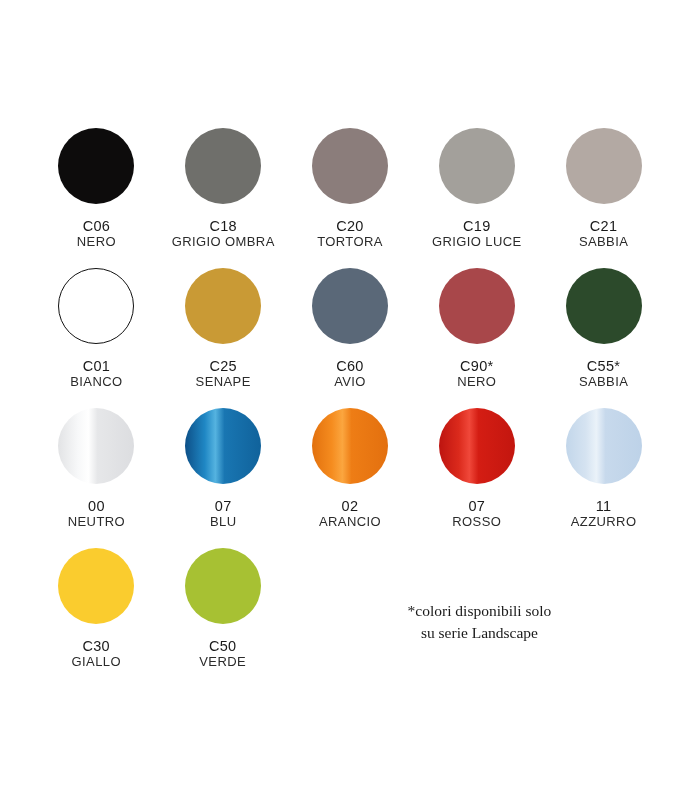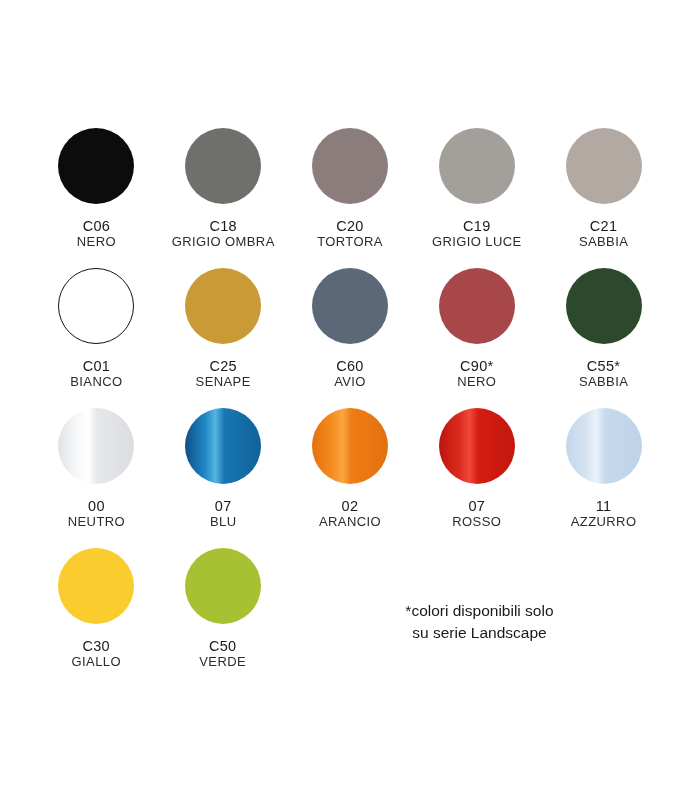--- a/index.html
+++ b/index.html
@@ -81,20 +81,21 @@
     justify-content: center;
     padding-top: 52px;
     box-sizing: border-box;
   }
   .footnote-text {
     font-size: 15.5px;
     color: #1a1a1a;
     line-height: 1.45;
     text-align: center;
     white-space: pre-line;
+    font-family: Liberation Serif, serif;
   }
 </style>
 </head>
 <body>
 
 <div class="chart">
 
   <div class="row">
     <div class="cell">
       <div class="swatch" style="background: rgb(13, 12, 12);"></div>

